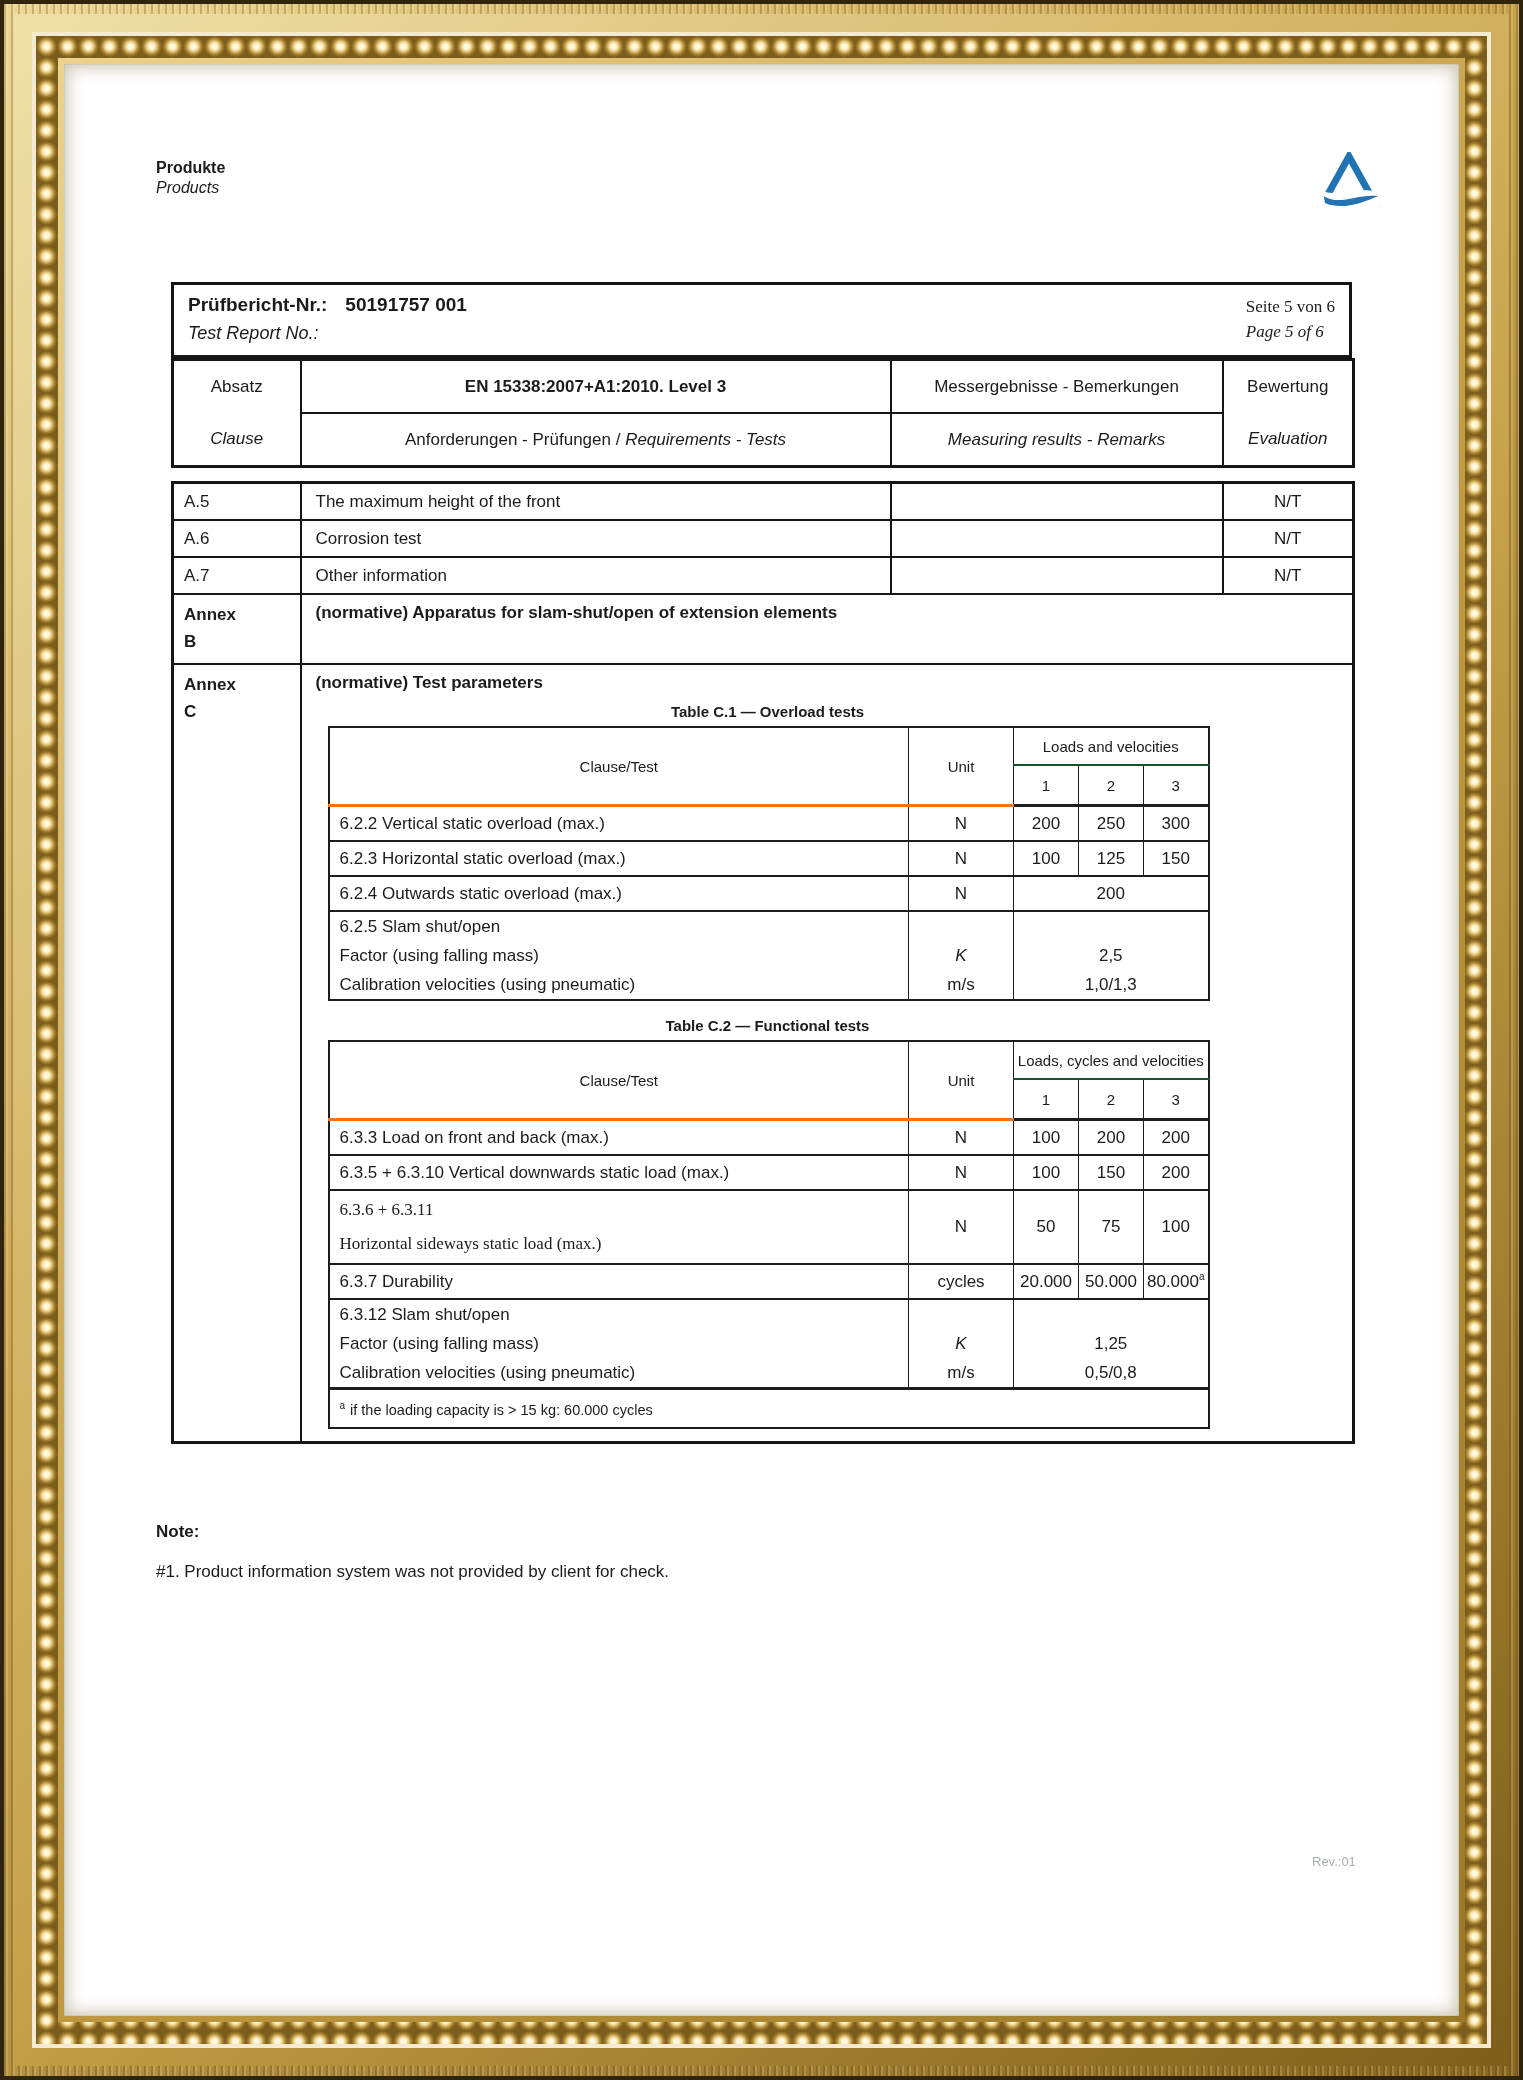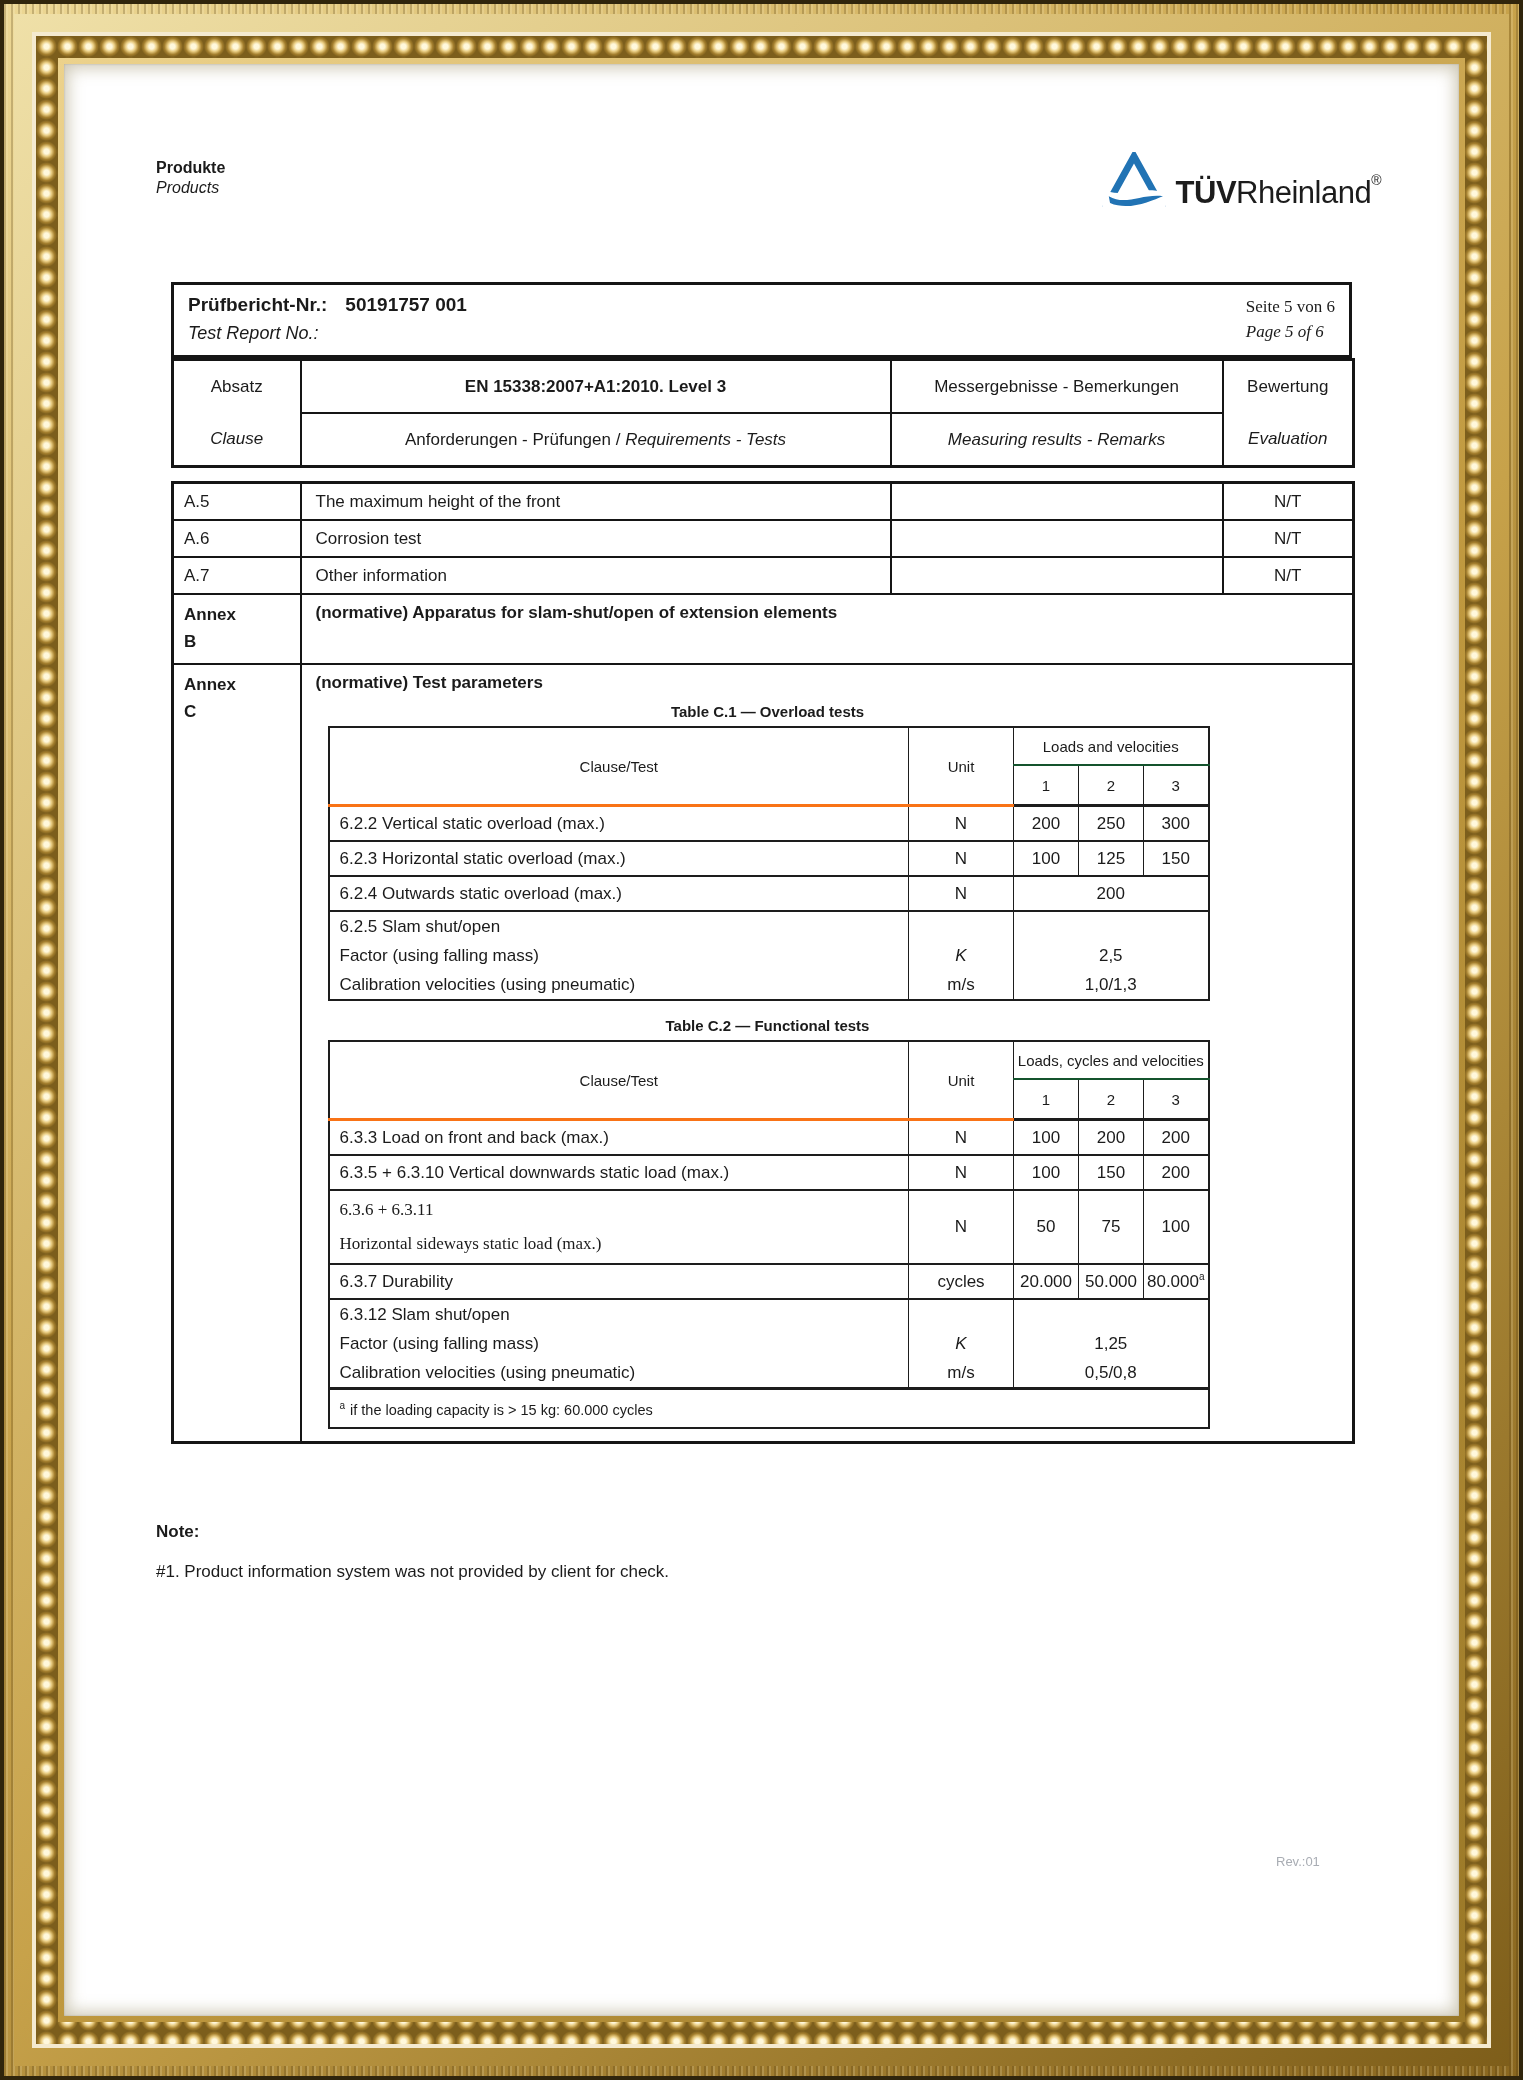--- a/index.html
+++ b/index.html
@@ -80,21 +80,21 @@
   .grouprow div { height:29px; line-height:29px; }
   .grouprow .ctext div { padding-left:0; }
   .footrow td { border-top:3px solid #1d1d1d; height:37px; text-align:left; padding-left:10px; font-size:14.5px; }
   sup.fn { font-size:10px; margin-right:5px; }
   sup.cellsup { font-size:10px; }
 
   
   .note-block { margin:78px 0 0 0; }
   .note-title { font-weight:bold; font-size:17px; }
   .note-line { font-size:17px; margin-top:20px; }
-  .rev { position:absolute; top:1790px; left:1212px; font-size:13px; color:#a9adb4; }
+  .rev { position:absolute; top:1790px; left:1248px; font-size:13px; color:#a9adb4; }
 </style>
 </head>
 <body>
 
 <div class="stage">
 <div class="fr0">
 <div class="fr1">
 <div class="fr2">
 <div class="fr3">
 <div class="fr4">
@@ -107,21 +107,20 @@
       <div class="prod-block">
         <div class="b">Produkte</div>
         <div class="i">Products</div>
       </div>
       <div class="logo">
         <svg width="64" height="58" viewBox="0 0 100 92">
           <path d="M50 7 L91 81 L9 81 Z" fill="none" stroke="#2173b4" stroke-width="11" stroke-linejoin="miter"></path>
           <path d="M0 58 C 28 76, 55 52, 100 64 L100 92 L0 92 Z" fill="#ffffff"></path>
           <path d="M10 70 C 36 86, 62 66, 96 70 C 78 77, 42 94, 12 81 Z" fill="#2173b4"></path>
         </svg>
-        <div class="logo-text"><span class="b">TÜV</span><span>Rheinland</span><span class="lt-reg">®</span></div>
       </div>
     </div>
 
     <div class="report-box">
       <div>
         <div class="rb-line1 b"><span>Prüfbericht-Nr.:</span><span class="rb-num">50191757 001</span></div>
         <div class="rb-line2 i">Test Report No.:</div>
       </div>
       <div class="rb-right">
         <div>Seite 5 von 6</div>

